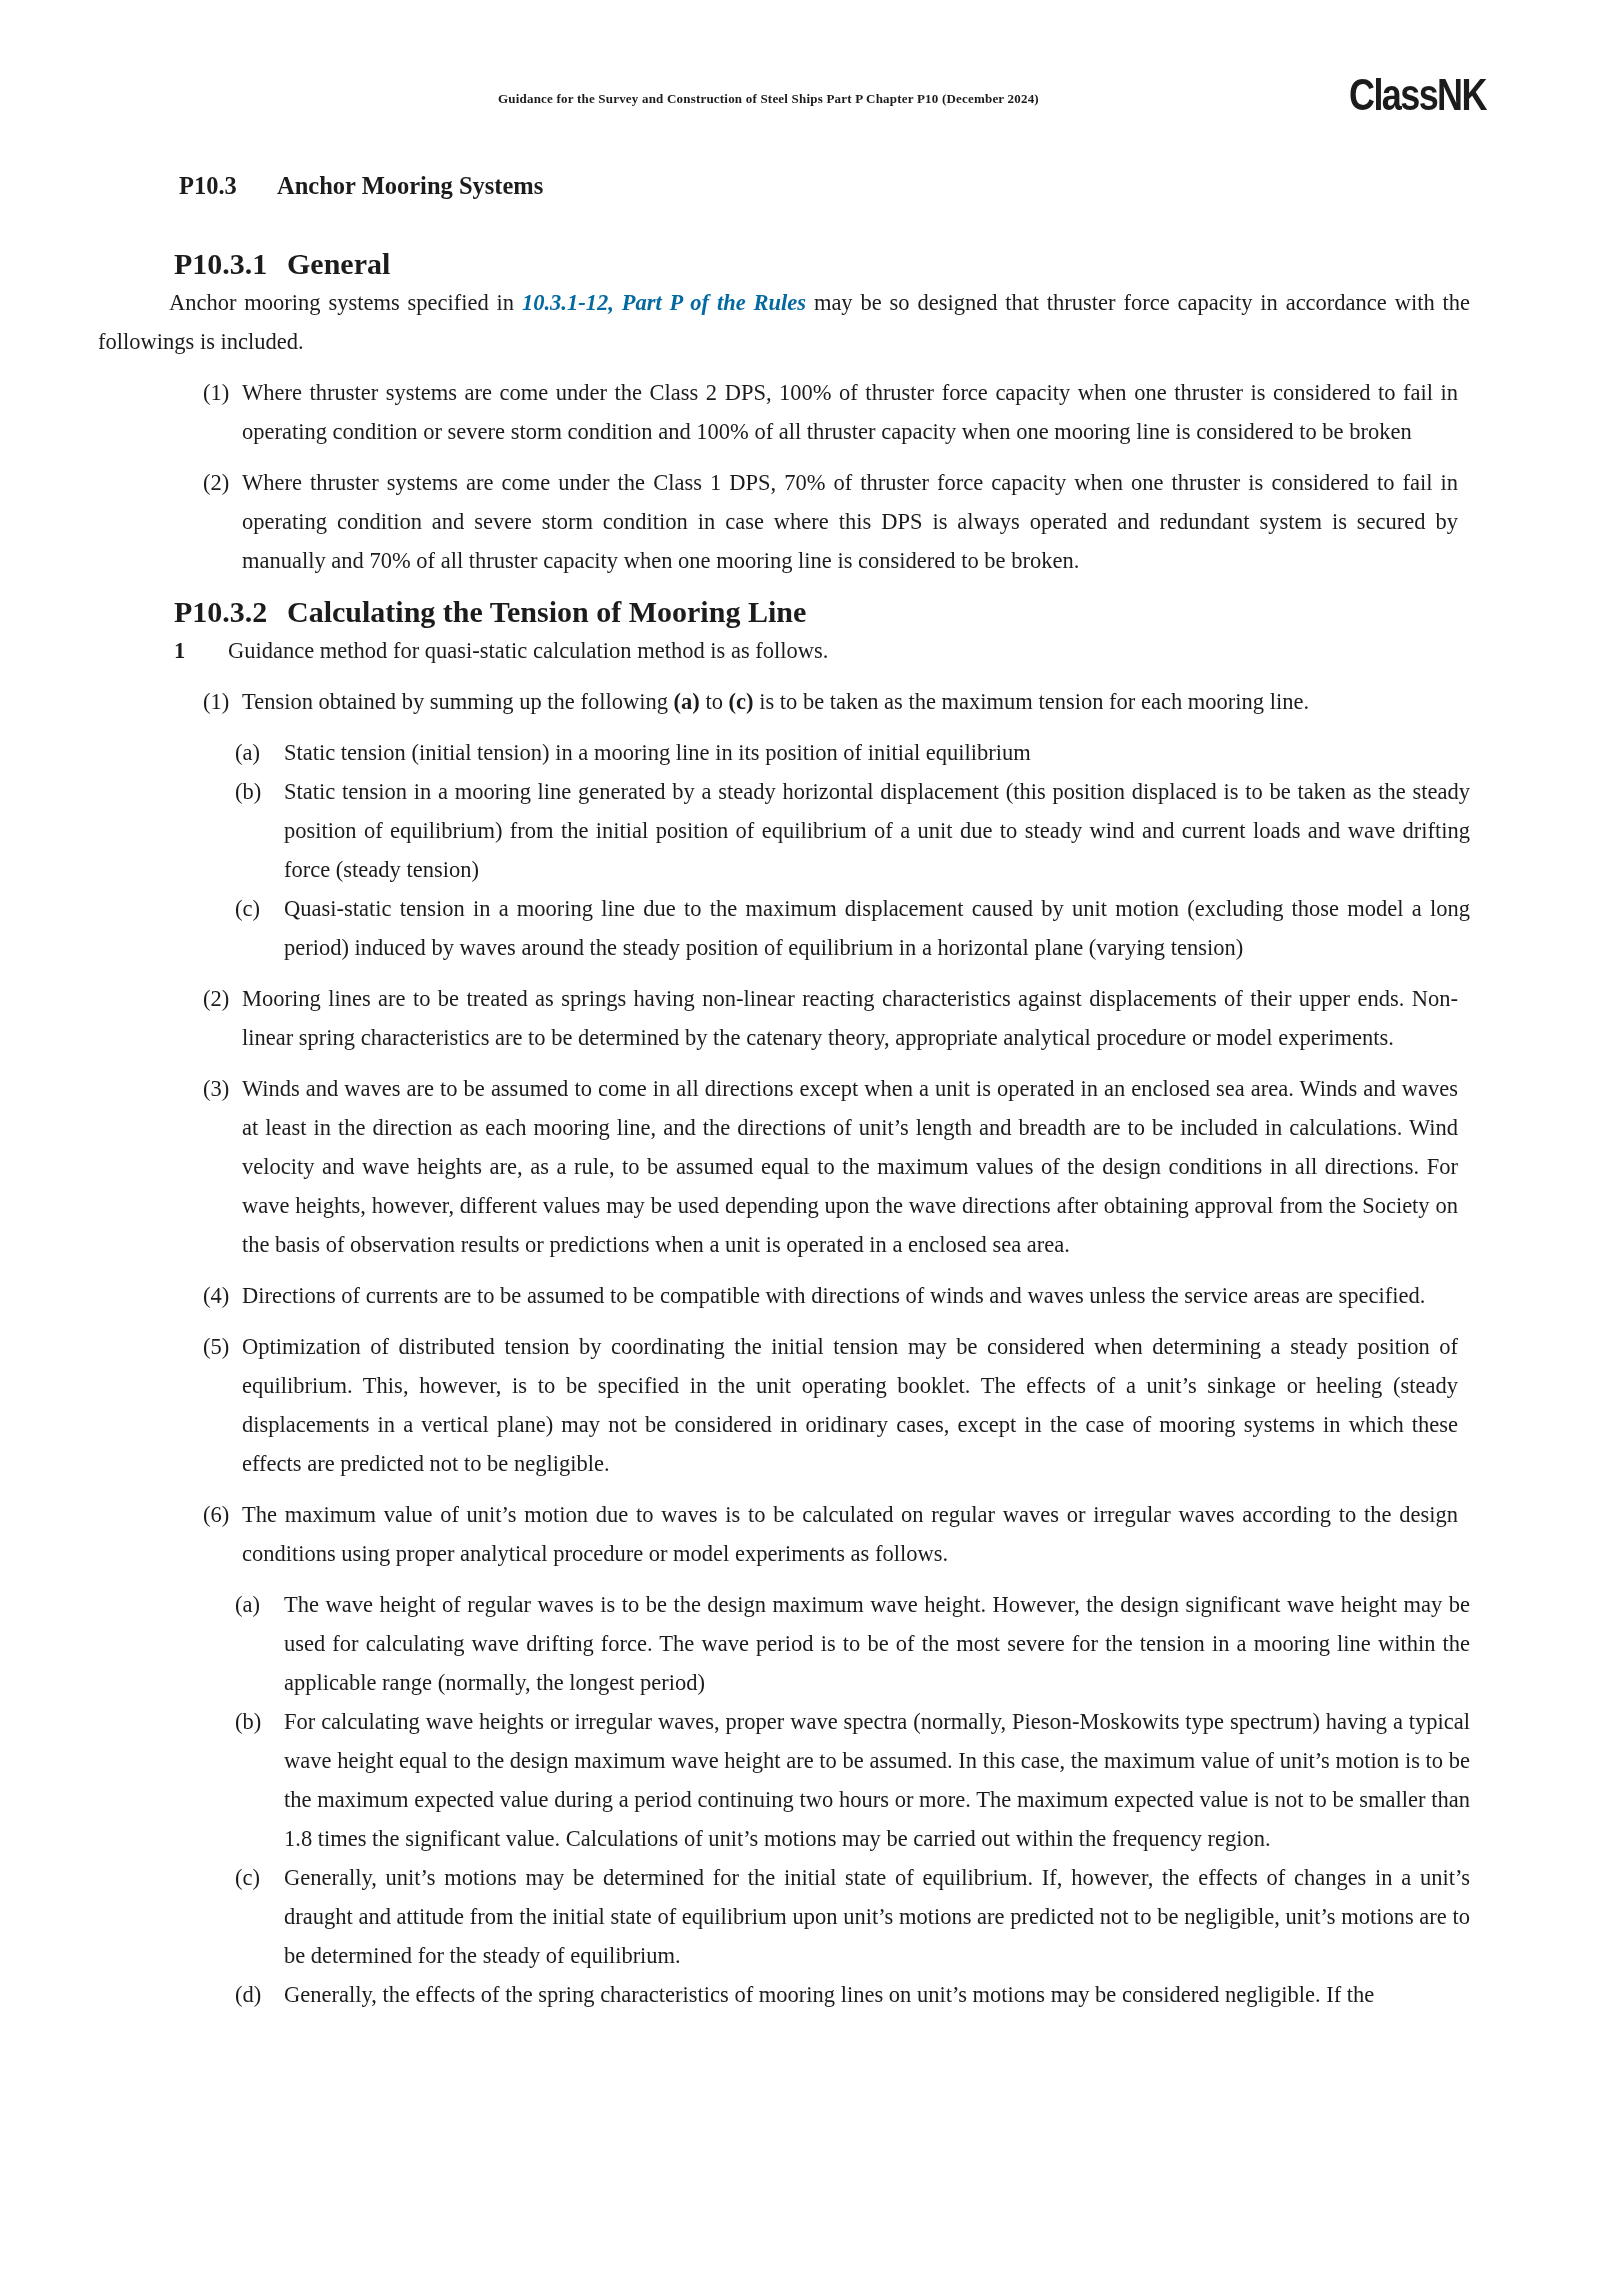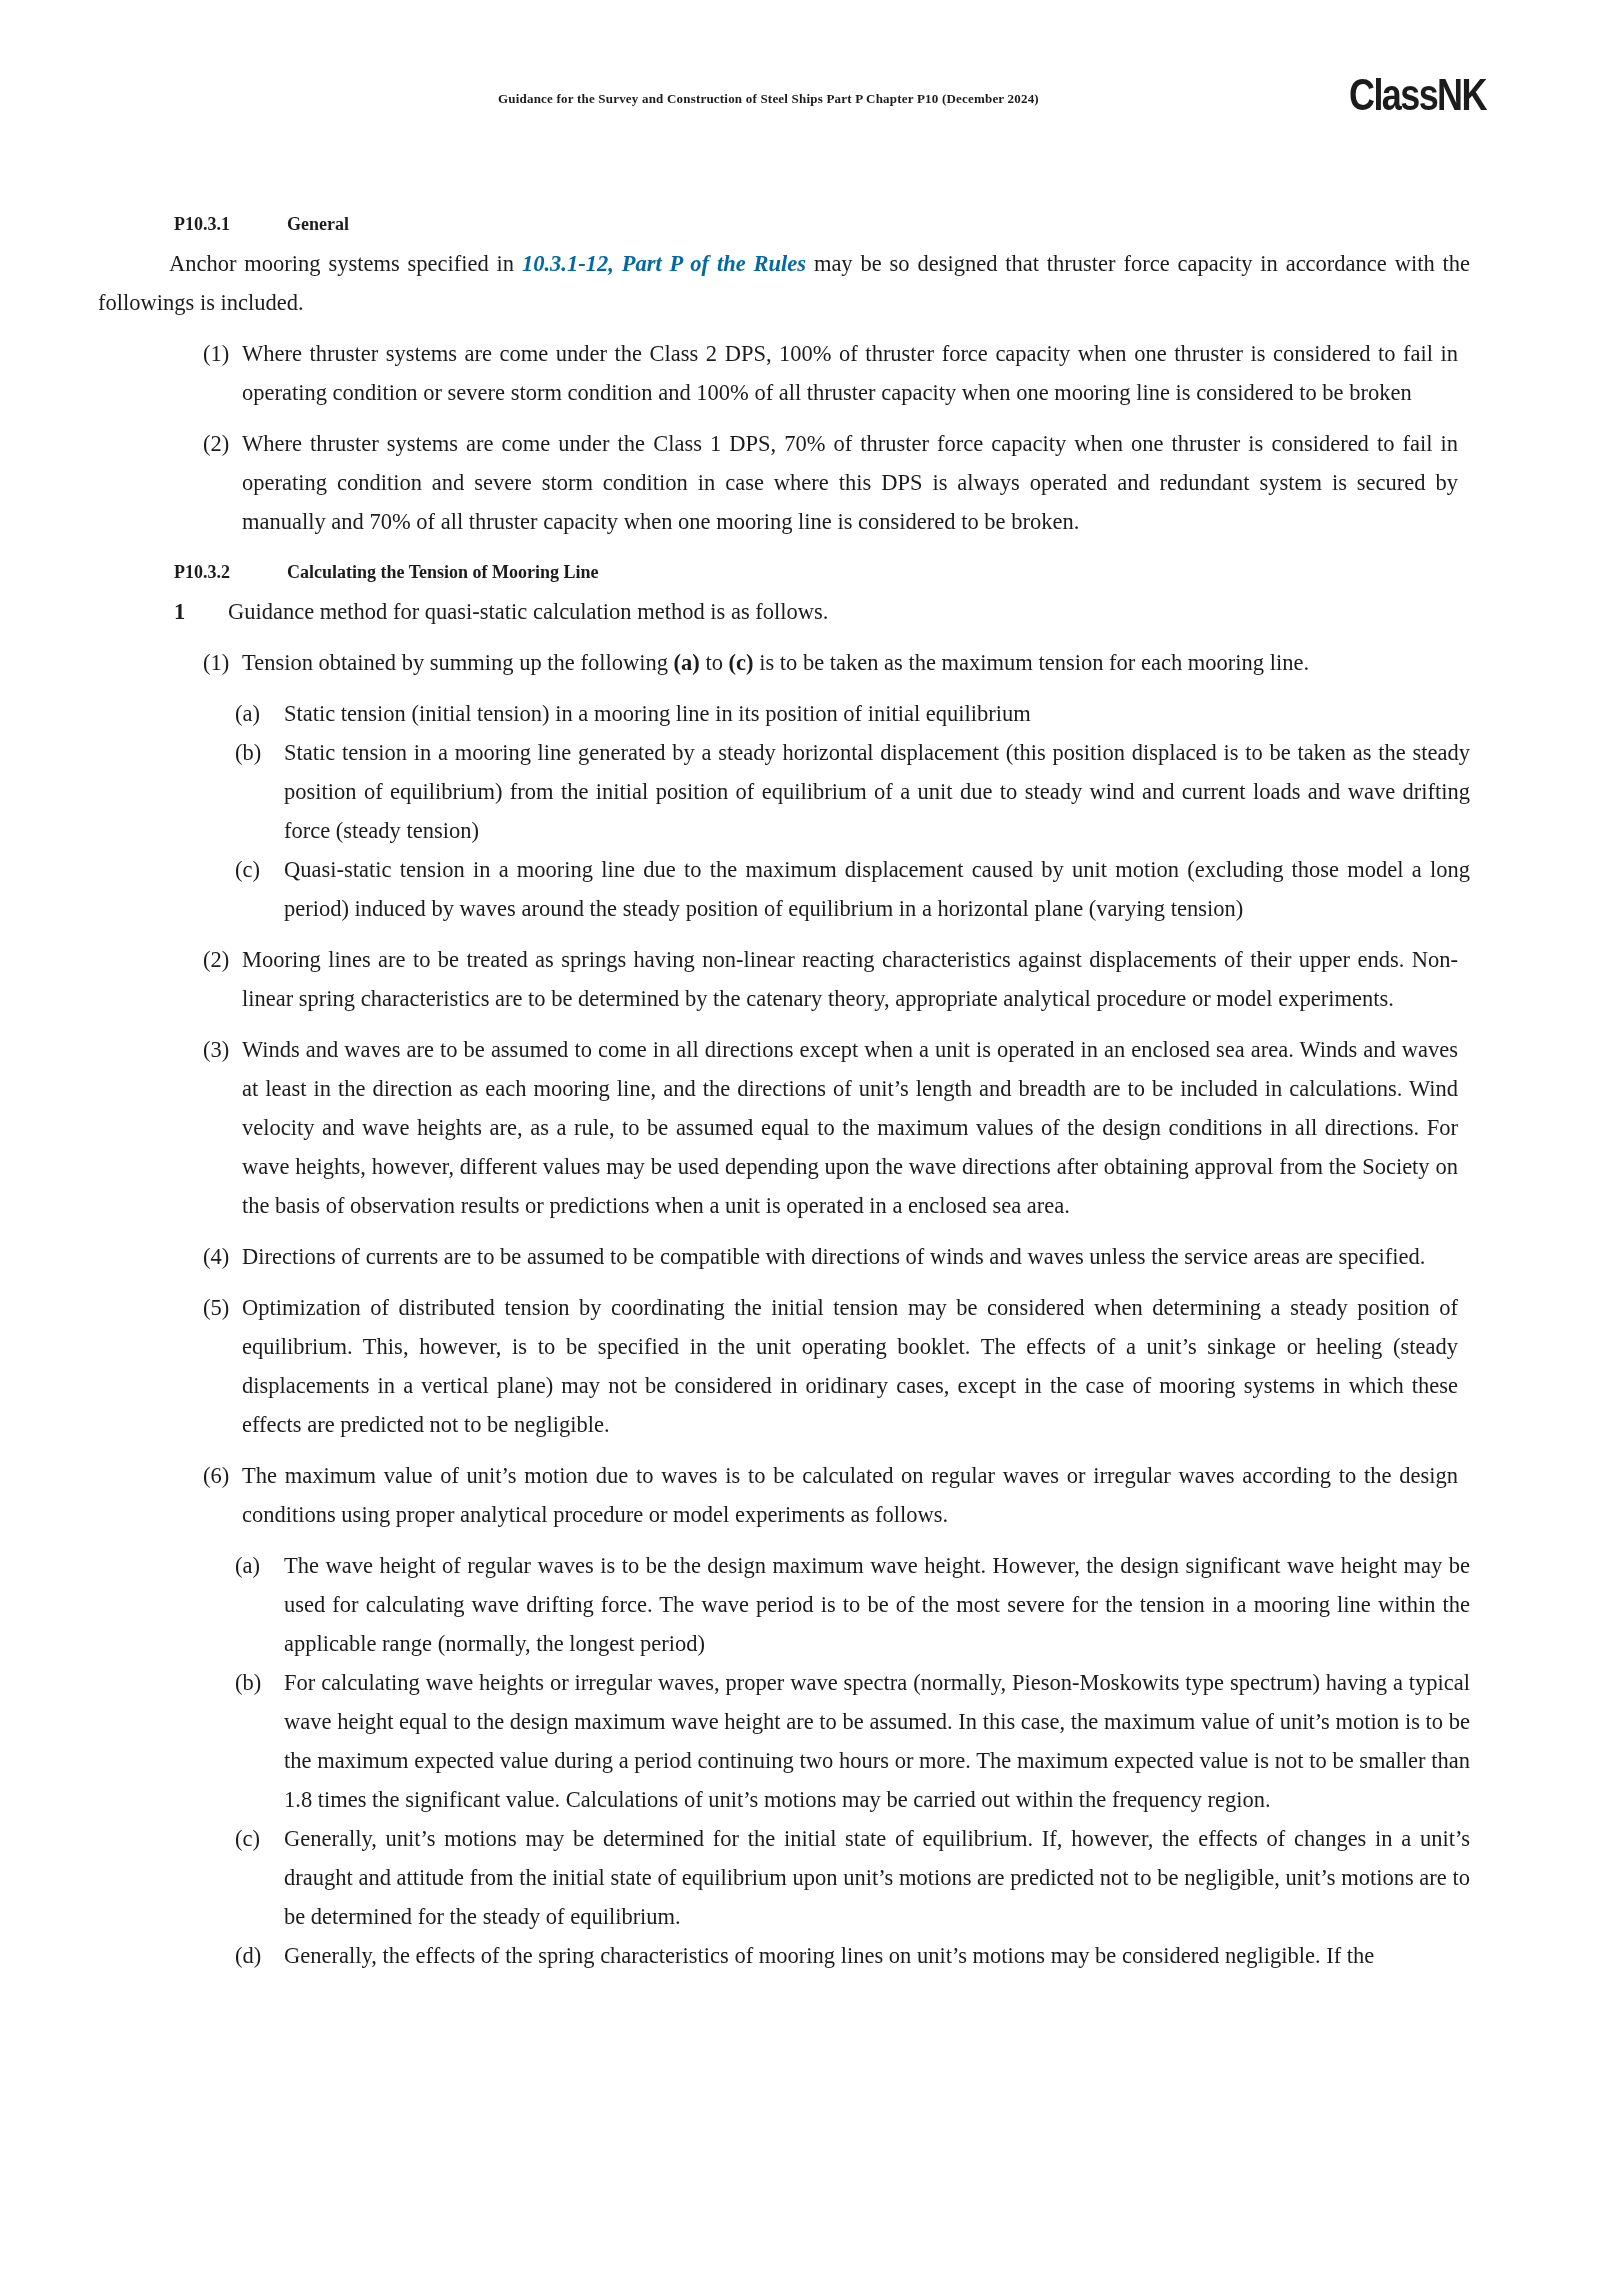--- a/index.html
+++ b/index.html
@@ -26,21 +26,21 @@
     transform-origin:left top;
     white-space:nowrap;
   }
   .content{
     position:absolute;top:0;left:98px;width:1372px;
     padding-top:166px;
     font-size:22.5px;line-height:39px;
     text-align:justify;
   }
   .h1{font-size:24.5px;font-weight:bold;line-height:39px;padding-left:81px;text-align:left;}
-  .h2{font-size:18px;font-weight:bold;line-height:39px;padding-left:76px;text-align:left;}
+  .h2{font-size:30px;font-weight:bold;line-height:39px;padding-left:76px;text-align:left;}
   .mt-sub{margin-top:39px;}
   .hlabel{display:inline-block;}
   .w100{min-width:98px;}
   .w115{min-width:113px;}
   p.intro{margin:0;text-indent:71px;}
   .p1{margin:0;padding-left:130px;}
   .p1 .num{display:inline-block;width:54px;margin-left:-54px;font-weight:bold;text-indent:0;}
   .li1{margin:12px;padding-left:132px;}
   .li1 .num{display:inline-block;width:39px;margin-left:-39px;text-indent:0;}
   .li2{margin:0;padding-left:186px;}
@@ -55,20 +55,23 @@
 </head>
 <body>
 
 <div class="page">
 
   <span class="header-title">Guidance for the Survey and Construction of Steel Ships Part P Chapter P10 (December 2024)</span>
   <span class="logo">ClassNK</span>
 
   <div class="content">
 
+    <div class="h1">
+      <span class="hlabel w100">P10.3</span><span>Anchor Mooring Systems</span>
+    </div>
 
     <div class="h2 mt-sub">
       <span class="hlabel w115">P10.3.1</span><span>General</span>
     </div>
 
     <p class="intro"><span>Anchor mooring systems specified in </span><span class="link">10.3.1-12, Part P of the Rules</span><span> may be so designed that thruster force capacity in accordance with the followings is included.</span></p>
 
     <div class="li1"><span class="num">(1)</span><span>Where thruster systems are come under the Class 2 DPS, 100% of thruster force capacity when one thruster is considered to fail in operating condition or severe storm condition and 100% of all thruster capacity when one mooring line is considered to be broken</span></div>
     <div class="li1"><span class="num">(2)</span><span>Where thruster systems are come under the Class 1 DPS, 70% of thruster force capacity when one thruster is considered to fail in operating condition and severe storm condition in case where this DPS is always operated and redundant system is secured by manually and 70% of all thruster capacity when one mooring line is considered to be broken.</span></div>
 

